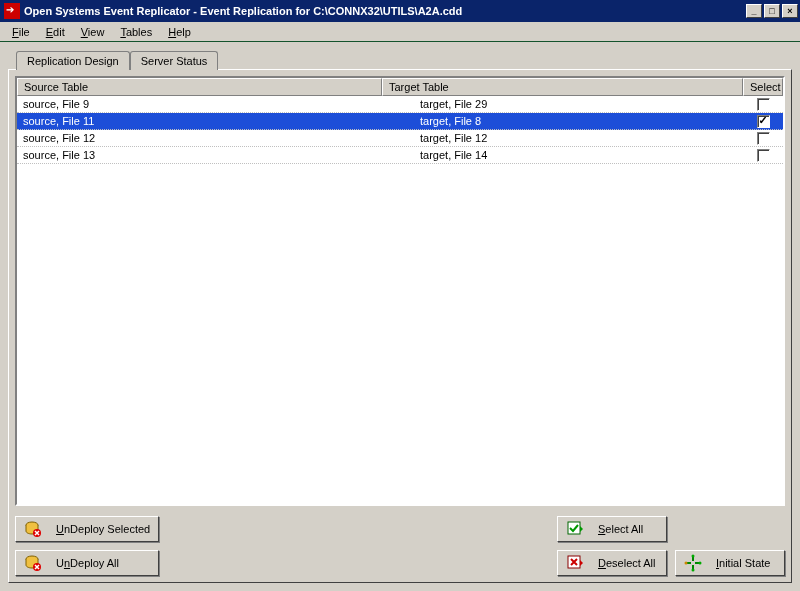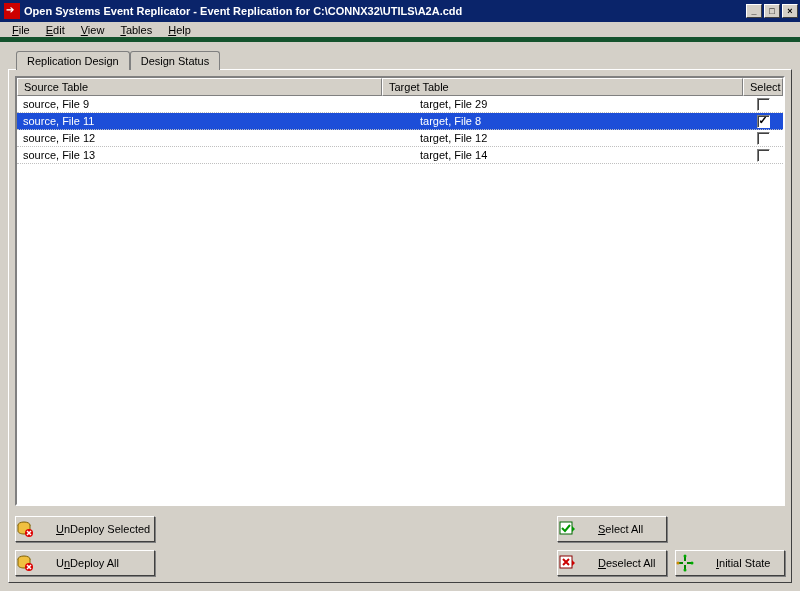--- a/index.html
+++ b/index.html
@@ -50,21 +50,21 @@
     color: #000;
     cursor: pointer;
   }
   
   .menubar {
     height: 20px;
     background: #d4d0c8;
     display: flex;
     align-items: center;
     padding: 0 4px;
-    border-bottom: 5px solid #14532d;
+    border-bottom: 1px solid #14532d;
   }
   .menubar .menu-item {
     padding: 2px 8px;
     cursor: pointer;
   }
   .menubar .menu-item .underline { text-decoration: underline; }
   
   .content {
     padding: 8px;
     background: #d4d0c8;
@@ -171,22 +171,22 @@
   .button-row .col { display: flex; flex-direction: column; gap: 8px; }
   .btn {
     min-width: 140px;
     height: 26px;
     background: #d4d0c8;
     border: 1px solid #fff;
     border-right-color: #404040;
     border-bottom-color: #404040;
     display: flex;
     align-items: center;
-    padding: 0 0;
-    gap: 22px;
+    padding: 0 8px;
+    gap: 14px;
     cursor: pointer;
     box-shadow: 1px 1px 0 #808080;
   }
   .btn .icon { width: 18px; height: 18px; display: flex; align-items: center; justify-content: center; }
   .btn .label .underline { text-decoration: underline; }
   .btn.small { min-width: 110px; }
   
   .icon-undeploy svg, .icon-sel svg, .icon-desel svg, .icon-state svg { width: 18px; height: 18px; }
 </style>
 </head>
@@ -206,21 +206,21 @@
   <div class="menu-item"><span class="underline">F</span><span></span>ile</div>
   <div class="menu-item"><span class="underline">E</span>dit</div>
   <div class="menu-item"><span class="underline">V</span>iew</div>
   <div class="menu-item"><span class="underline">T</span>ables</div>
   <div class="menu-item"><span class="underline">H</span>elp</div>
 </div>
 
 <div class="content">
   <div class="tabs">
     <div class="tab">Replication Design</div>
-    <div class="tab">Design Status</div>
+    <div class="tab">Server Status</div>
   </div>
 
   <div class="tab-panel">
     <div class="table-container">
       <div class="table-header">
         <div class="th th-source">Source Table</div>
         <div class="th th-target">Target Table</div>
         <div class="th th-select">Select</div>
       </div>
       <div id="table-body">

